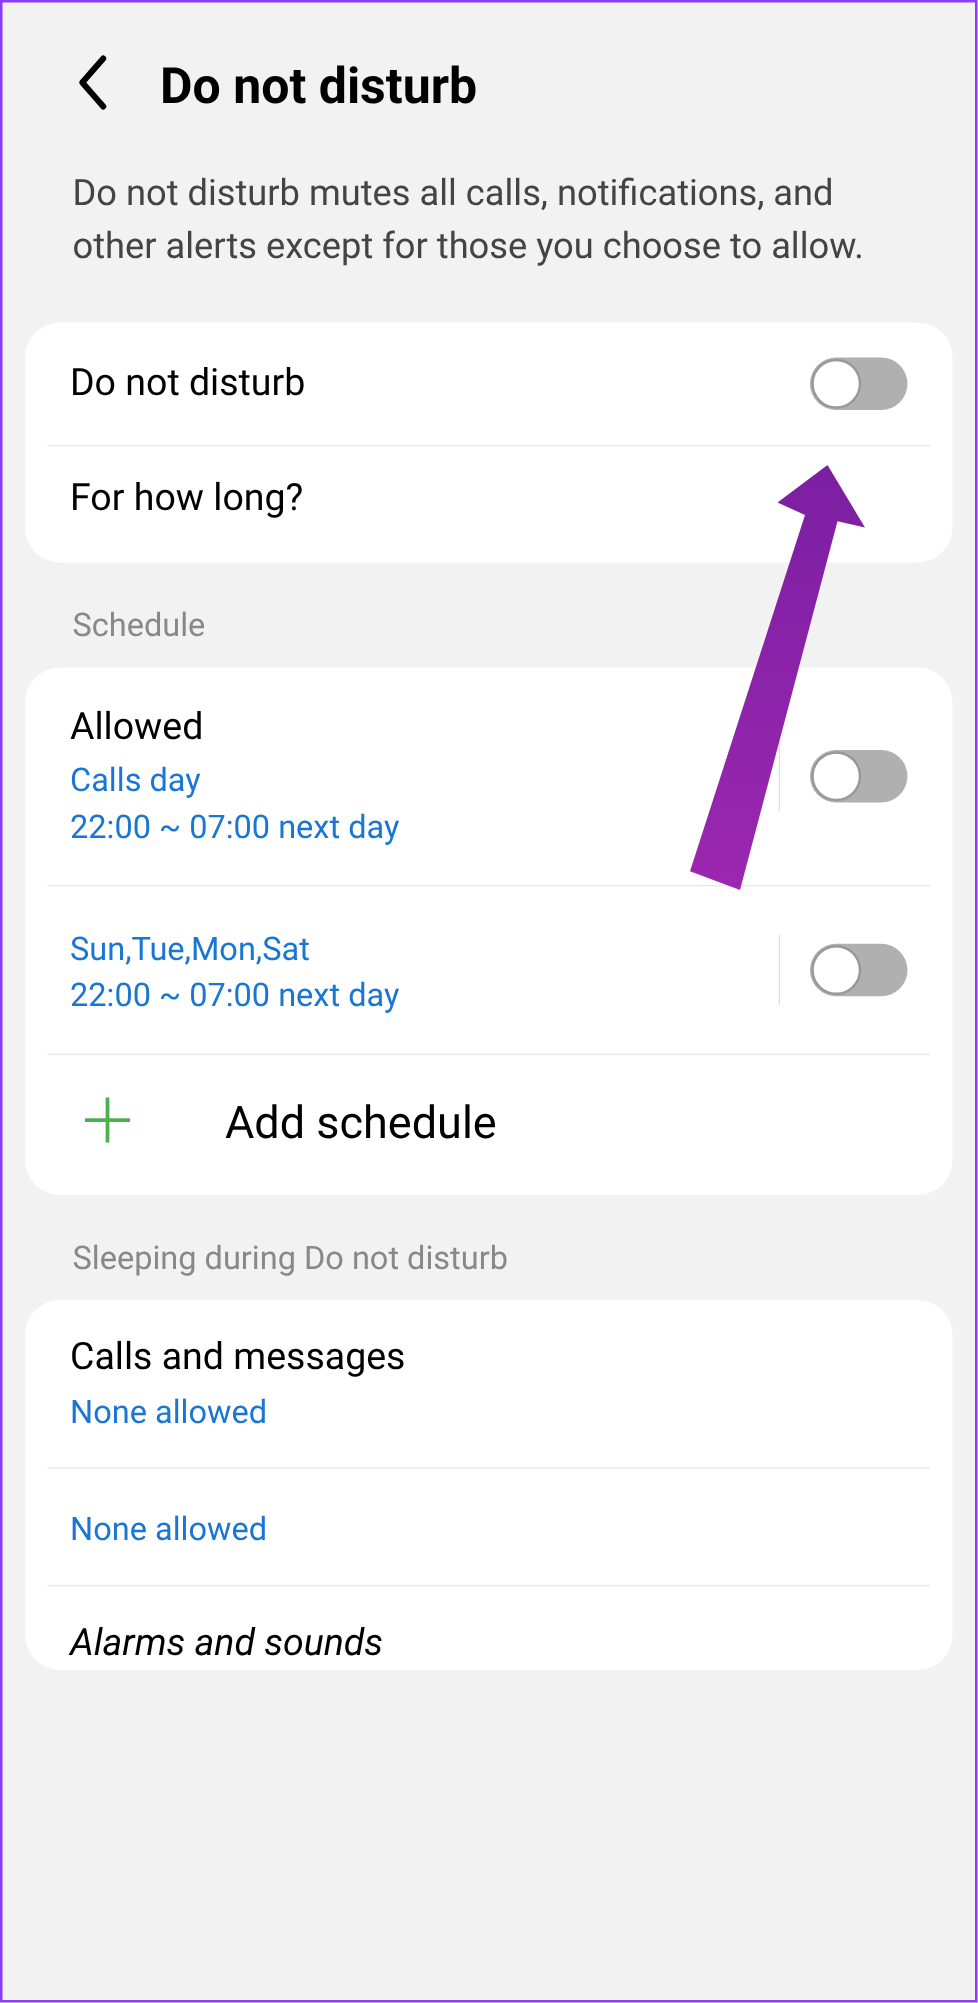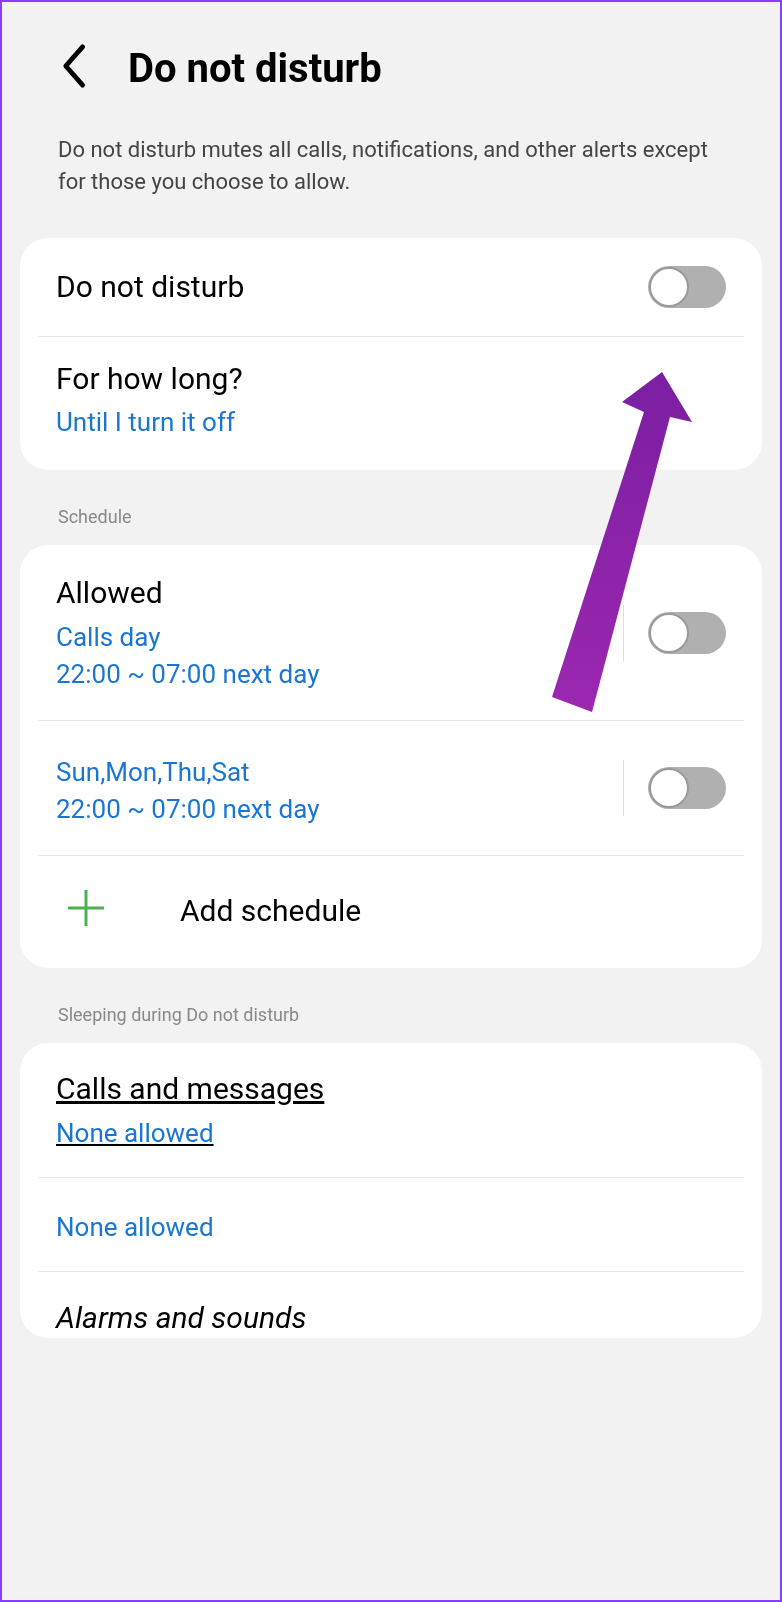--- a/index.html
+++ b/index.html
@@ -24,21 +24,21 @@
       width: 30px;
       height: 48px;
     }
     .page-title {
       font-size: 40px;
       font-weight: 700;
       color: #000;
     }
     .description {
       padding: 20px 56px 40px 56px;
-      font-size: 22px;
+      font-size: 29px;
       color: #444;
       line-height: 1.45;
     }
     .card {
       background: #fff;
       border-radius: 28px;
       margin: 0 18px;
     }
     .row {
       display: flex;
@@ -79,21 +79,21 @@
       position: absolute;
       width: 40px;
       height: 40px;
       background: #fff;
       border: 2px solid #999;
       border-radius: 50%;
       top: 1px;
       left: 1px;
     }
     .section-header {
-      font-size: 18px;
+      font-size: 26px;
       color: #888;
       padding: 36px 56px 18px 56px;
     }
     .vert-divider {
       width: 1px;
       height: 56px;
       background: #ddd;
       margin-right: 24px;
       flex-shrink: 0;
     }
@@ -104,21 +104,21 @@
     }
     .plus-icon {
       margin-left: 8px;
       margin-right: 72px;
     }
     .plus-icon svg {
       width: 44px;
       height: 44px;
     }
     .add-label {
-      font-size: 30px;
+      font-size: 36px;
       color: #000;
     }
     .arrow-annotation {
       position: absolute;
       top: 370px;
       left: 530px;
       pointer-events: none;
     }
     .arrow-annotation svg {
       width: 160px;
@@ -145,21 +145,20 @@
       <div class="row-title">Do not disturb</div>
     </div>
     <div class="toggle">
       <div class="toggle-knob"></div>
     </div>
   </div>
   <div class="divider"></div>
   <div class="row" style="padding-top:22px;padding-bottom:30px;align-items:center;">
     <div class="row-inner">
       <div class="row-title">For how long?</div>
-      <div class="row-sub">Until I turn it off</div>
     </div>
   </div>
 </div>
 
 <div class="section-header">Schedule</div>
 
 <div class="card">
   <div class="row">
     <div class="row-inner">
       <div class="row-title">Allowed</div>
@@ -167,21 +166,21 @@
       <div class="row-sub" style="margin-top:2px;">22:00 ~ 07:00 next day</div>
     </div>
     <div class="vert-divider"></div>
     <div class="toggle">
       <div class="toggle-knob"></div>
     </div>
   </div>
   <div class="divider"></div>
   <div class="row">
     <div class="row-inner">
-      <div class="row-sub">Sun,Mon,Thu,Sat</div>
+      <div class="row-sub">Sun,Tue,Mon,Sat</div>
       <div class="row-sub" style="margin-top:2px;">22:00 ~ 07:00 next day</div>
     </div>
     <div class="vert-divider"></div>
     <div class="toggle">
       <div class="toggle-knob"></div>
     </div>
   </div>
   <div class="divider"></div>
   <div class="add-row">
     <div class="plus-icon">
@@ -190,21 +189,21 @@
         <line x1="4" y1="22" x2="40" y2="22" stroke="#4caf50" stroke-width="3"></line>
       </svg>
     </div>
     <div class="add-label">Add schedule</div>
   </div>
 </div>
 
 <div class="section-header">Sleeping during Do not disturb</div>
 
 <div class="card">
-  <div class="row" style="padding-top:26px;padding-bottom:26px;text-decoration:underline;">
+  <div class="row" style="padding-top:26px;padding-bottom:26px;">
     <div class="row-inner">
       <div class="row-title">Calls and messages</div>
       <div class="row-sub">None allowed</div>
     </div>
   </div>
   <div class="divider"></div>
   <div class="row" style="padding-top:26px;padding-bottom:26px;">
     <div class="row-inner">
       <div class="row-sub">None allowed</div>
     </div>

